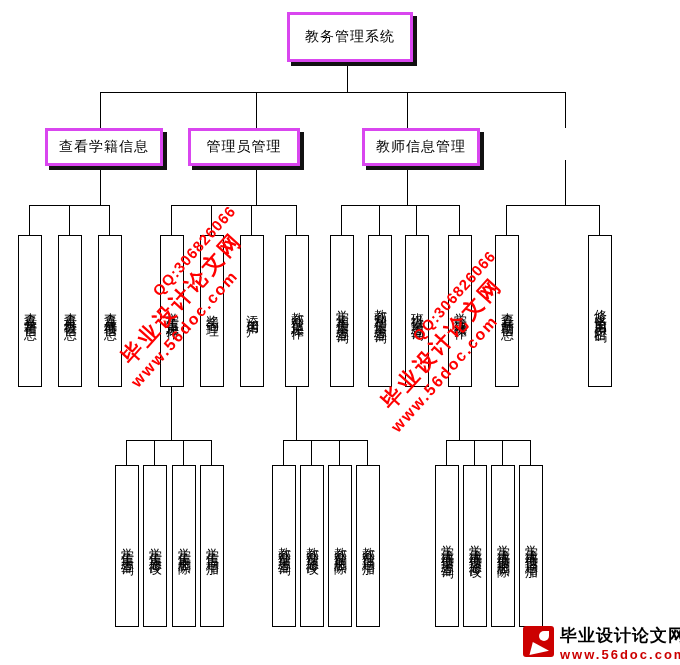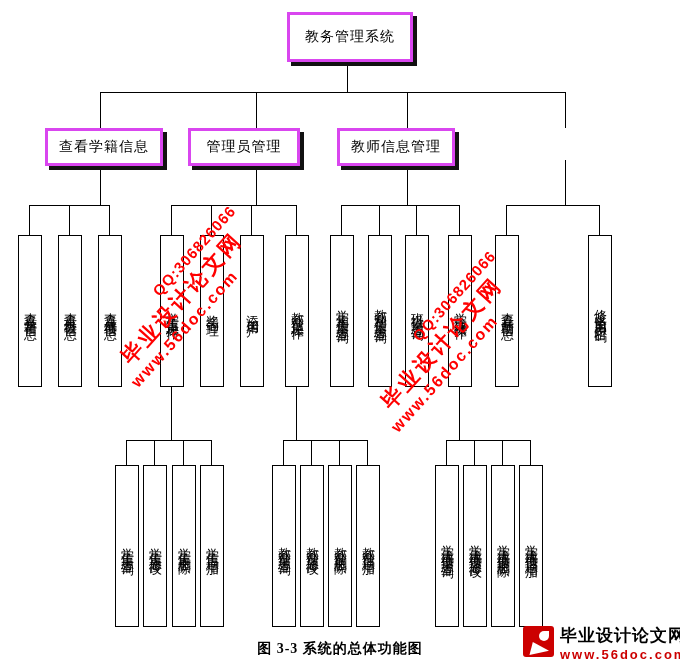--- a/index.html
+++ b/index.html
@@ -115,21 +115,21 @@
   <div class="line h" style="left:446px;top:440px;width:84px"></div>
   <div class="line v" style="left:446px;top:440px;height:25px"></div>
   <div class="line v" style="left:474px;top:440px;height:25px"></div>
   <div class="line v" style="left:502px;top:440px;height:25px"></div>
   <div class="line v" style="left:530px;top:440px;height:25px"></div>
 
   <div class="hbox" style="left:287px;top:12px;width:120px;height:44px">教务管理系统</div>
 
   <div class="hbox" style="left:45px;top:128px;width:112px;height:32px">查看学籍信息</div>
   <div class="hbox" style="left:188px;top:128px;width:106px;height:32px">管理员管理</div>
-  <div class="hbox" style="left:337px;top:128px;width:112px;height:32px">教师信息管理</div>
+  <div class="hbox" style="left:362px;top:128px;width:112px;height:32px">教师信息管理</div>
 
   <div class="vbox l3" style="left:18px">查看学籍信息</div>
   <div class="vbox l3" style="left:58px">查看班级信息</div>
   <div class="vbox l3" style="left:98px">查看成绩信息</div>
 
   <div class="vbox l3" style="left:160px">学生信息操作</div>
   <div class="vbox l3" style="left:200px">奖罚管理</div>
   <div class="vbox l3" style="left:240px">添加用户</div>
   <div class="vbox l3" style="left:285px">教师信息操作</div>
 
@@ -160,21 +160,20 @@
     <div class="wm-qq">QQ:306826066</div>
     <div class="wm-site">毕业设计论文网</div>
     <div class="wm-url">www.56doc.com</div>
   </div>
   <div class="watermark" style="left:345px;top:310px">
     <div class="wm-qq">QQ:306826066</div>
     <div class="wm-site">毕业设计论文网</div>
     <div class="wm-url">www.56doc.com</div>
   </div>
 
-  <div class="caption">图 3-3  系统的总体功能图</div>
 
   <div class="logo-icon"></div>
   <div class="logo-text">
     <div class="logo-site">毕业设计论文网</div>
     <div class="logo-url">www.56doc.com</div>
   </div>
 
 </div>
 
 </body></html>

